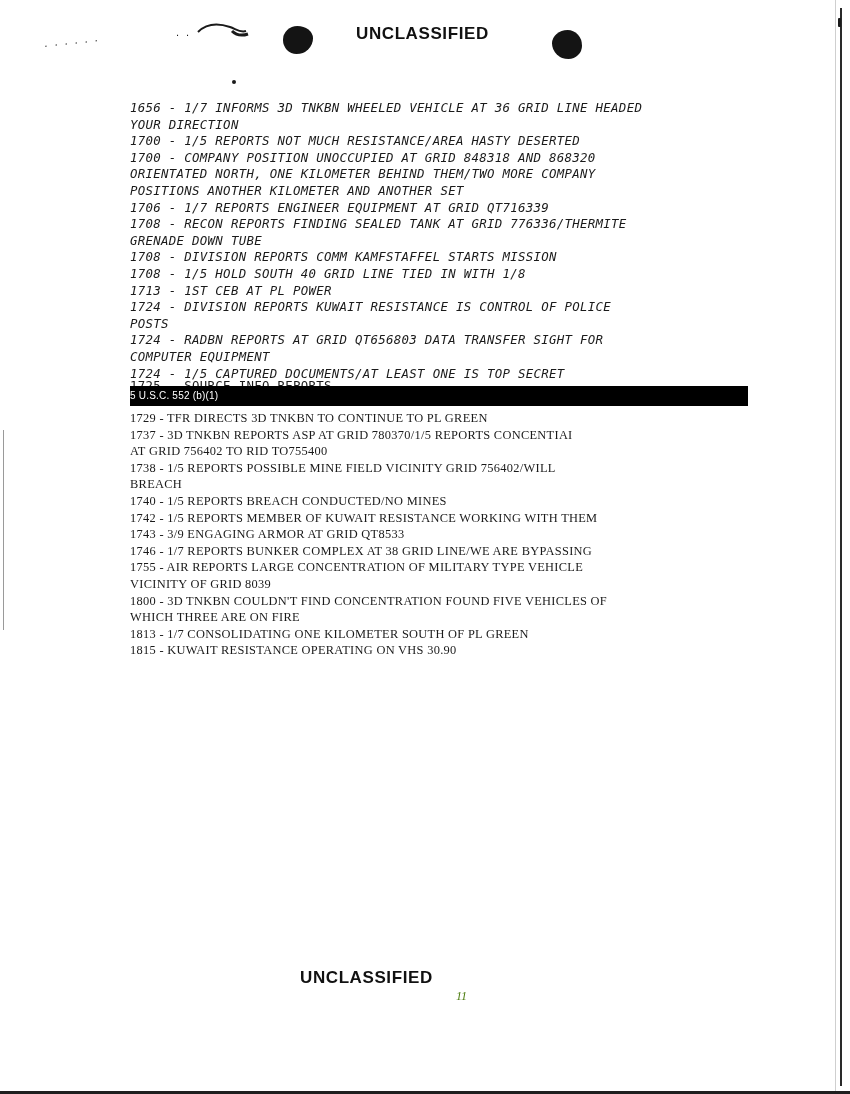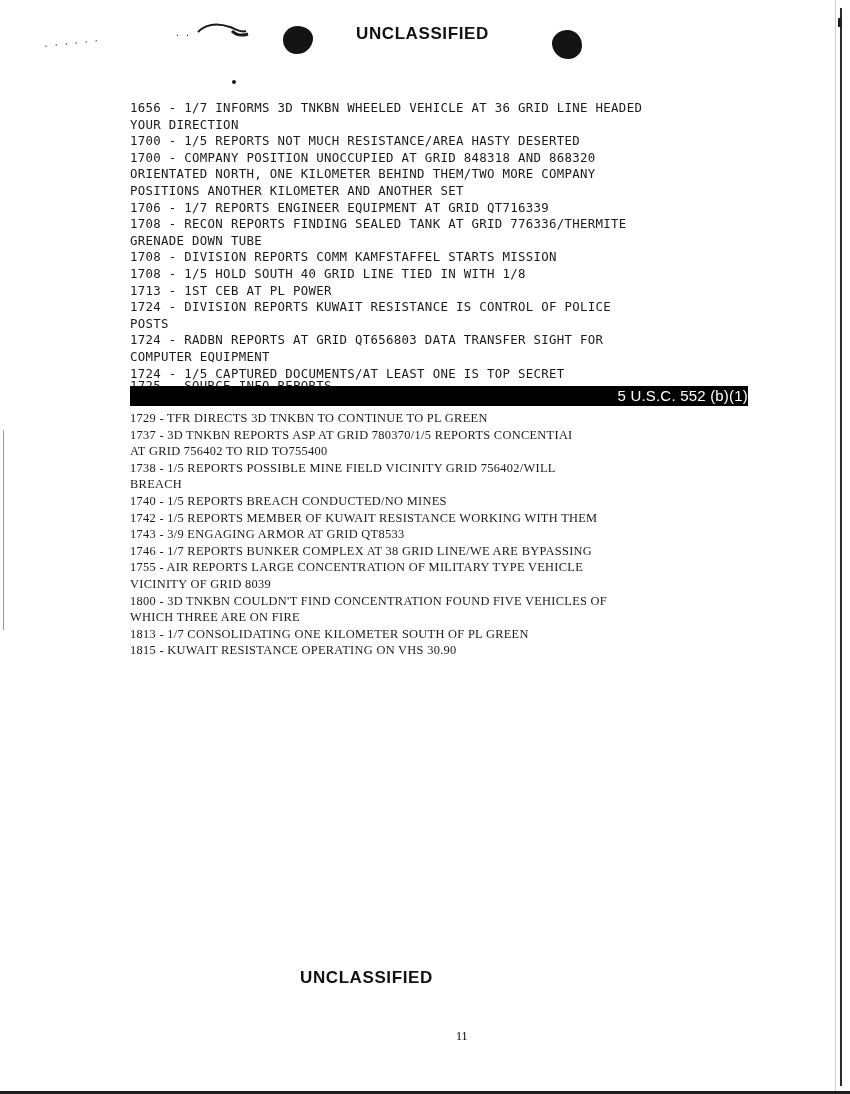--- a/index.html
+++ b/index.html
@@ -72,24 +72,25 @@
     left: 300px;
     top: 968px;
     font-size: 17px;
     font-weight: bold;
     letter-spacing: 0.6px;
     color: #111;
   }
   .page-number {
     position: absolute;
     left: 456px;
-    top: 1029px;
+    top: 989px;
     font-size: 12px;
     font-family: "Liberation Serif", serif;
-    color: #000000;
+    color: #4d7c0f;
+    font-style: italic;
   }
 
   
   .blob {
     position: absolute;
     background: #141414;
     border-radius: 50%;
   }
   .blob-a {
     left: 283px; top: 26px;
@@ -127,20 +128,21 @@
     position: absolute;
     left: 130px;
     top: 100px;
     width: 660px;
     font-family: "DejaVu Sans Mono", monospace;
     font-size: 12.4px;
     line-height: 16.6px;
     letter-spacing: 0.3px;
     color: #1a1a1a;
     white-space: pre-wrap;
+    font-style: italic;
   }
   .log .entry {
     margin: 0;
     padding: 0;
     white-space: pre-wrap;
   }
   
   .redaction {
     position: absolute;
     left: 130px;
@@ -149,23 +151,23 @@
     height: 20px;
     background: #000000;
   }
   .redaction-label {
     position: absolute;
     left: 0;
     top: 0;
     width: 618px;
     height: 20px;
     line-height: 20px;
-    text-align: right;
+    text-align: left;
     color: #ffffff;
-    font-size: 15px;
+    font-size: 10px;
     font-family: "Liberation Sans", sans-serif;
     letter-spacing: 0.2px;
   }
   .log-part2 {
     position: absolute;
     left: 130px;
     top: 410px;
     width: 680px;
     font-family: Liberation Serif, serif;
     font-size: 12.4px;

